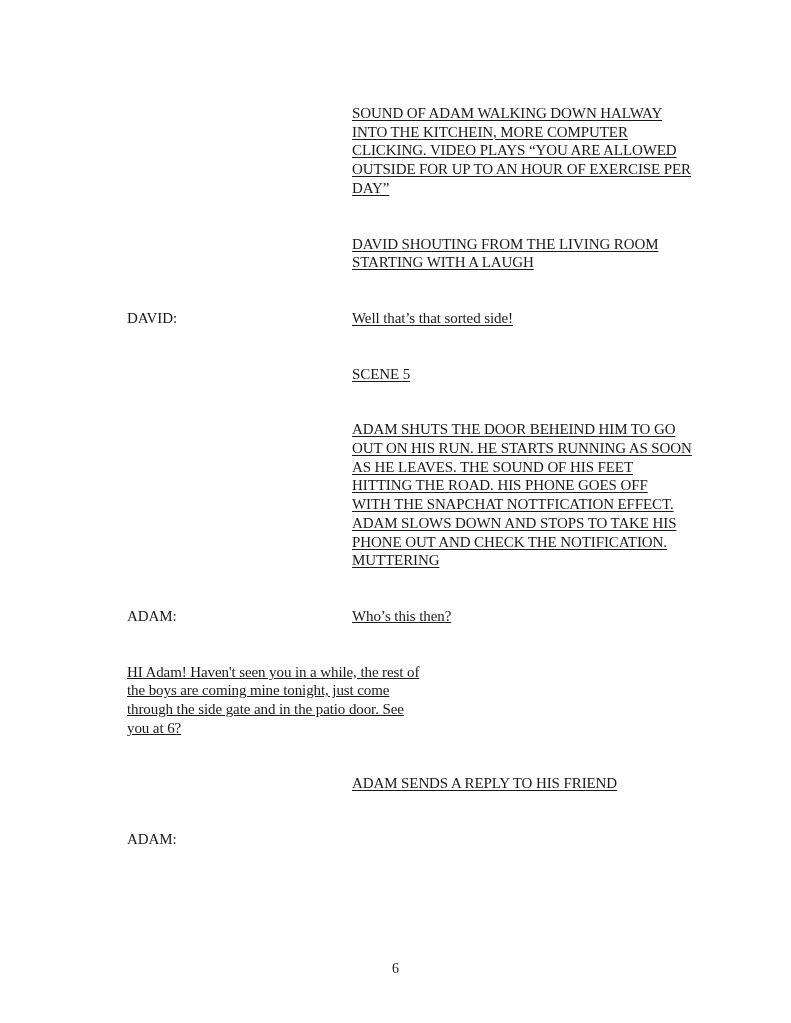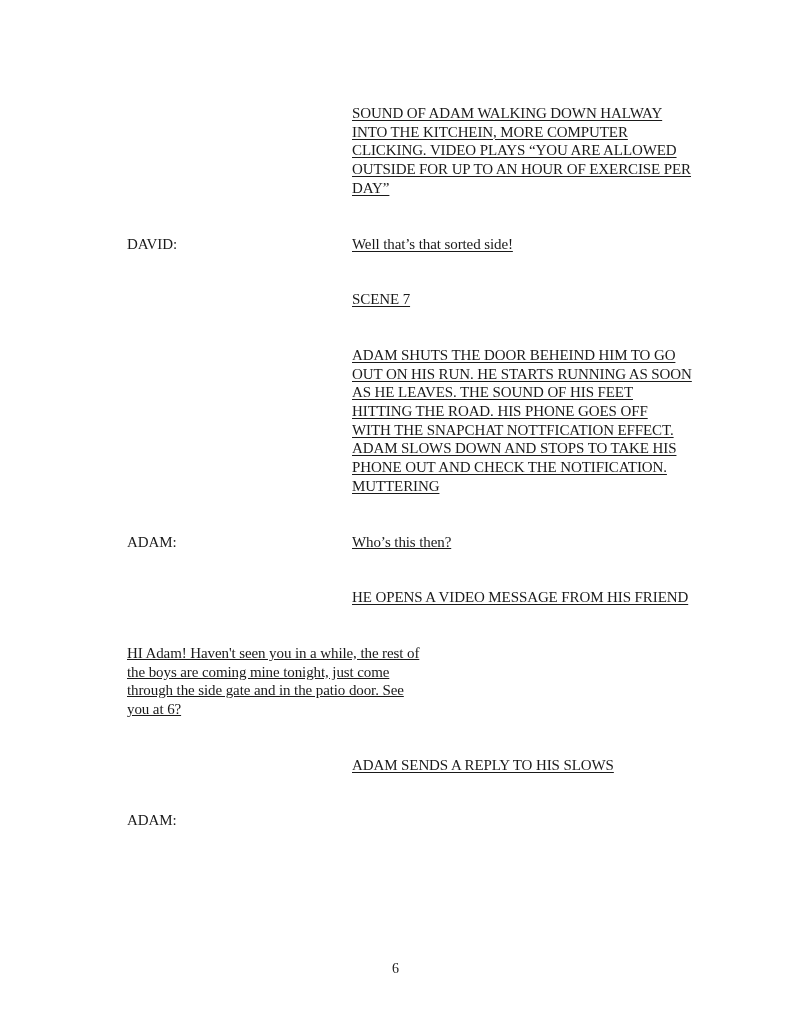--- a/index.html
+++ b/index.html
@@ -55,63 +55,64 @@
   <div class="script-body">
   <div class="block-row">
     <div class="speaker-cell"></div>
     <div class="text-cell u">SOUND OF ADAM WALKING DOWN HALWAY
 INTO THE KITCHEIN, MORE COMPUTER
 CLICKING. VIDEO PLAYS “YOU ARE ALLOWED
 OUTSIDE FOR UP TO AN HOUR OF EXERCISE PER
 DAY”</div>
   </div>
 
+  <div class="block-row">
+    <div class="speaker-cell"></div>
+    <div class="text-cell u">DAVID SHOUTING FROM THE LIVING ROOM
+STARTING WITH A LAUGH</div>
+  </div>
 
   <div class="block-row">
     <div class="speaker-cell">DAVID:</div>
     <div class="text-cell u">Well that’s that sorted side!</div>
   </div>
 
   <div class="block-row">
     <div class="speaker-cell"></div>
-    <div class="text-cell u">SCENE 7</div>
+    <div class="text-cell u">SCENE 5</div>
   </div>
 
   <div class="block-row">
     <div class="speaker-cell"></div>
     <div class="text-cell u">ADAM SHUTS THE DOOR BEHEIND HIM TO GO
 OUT ON HIS RUN. HE STARTS RUNNING AS SOON
 AS HE LEAVES. THE SOUND OF HIS FEET
 HITTING THE ROAD. HIS PHONE GOES OFF
 WITH THE SNAPCHAT NOTTFICATION EFFECT.
 ADAM SLOWS DOWN AND STOPS TO TAKE HIS
 PHONE OUT AND CHECK THE NOTIFICATION.
 MUTTERING</div>
   </div>
 
   <div class="block-row">
     <div class="speaker-cell">ADAM:</div>
     <div class="text-cell">Who’s this then?</div>
   </div>
 
-  <div class="block-row">
-    <div class="speaker-cell"></div>
-    <div class="text-cell u">HE OPENS A VIDEO MESSAGE FROM HIS FRIEND</div>
-  </div>
 
   <div class="block-row">
     <div class="text-cell">HI Adam! Haven't seen you in a while, the rest of
 the boys are coming mine tonight, just come
 through the side gate and in the patio door. See
 you at 6?</div>
   </div>
 
   <div class="block-row">
     <div class="speaker-cell"></div>
-    <div class="text-cell u">ADAM SENDS A REPLY TO HIS SLOWS</div>
+    <div class="text-cell u">ADAM SENDS A REPLY TO HIS FRIEND</div>
   </div>
 
   <div class="block-row">
     <div class="speaker-cell">ADAM:</div>
   </div>
 </div>
   <div class="page-number">6</div>
 </div>
 
 </body></html>

